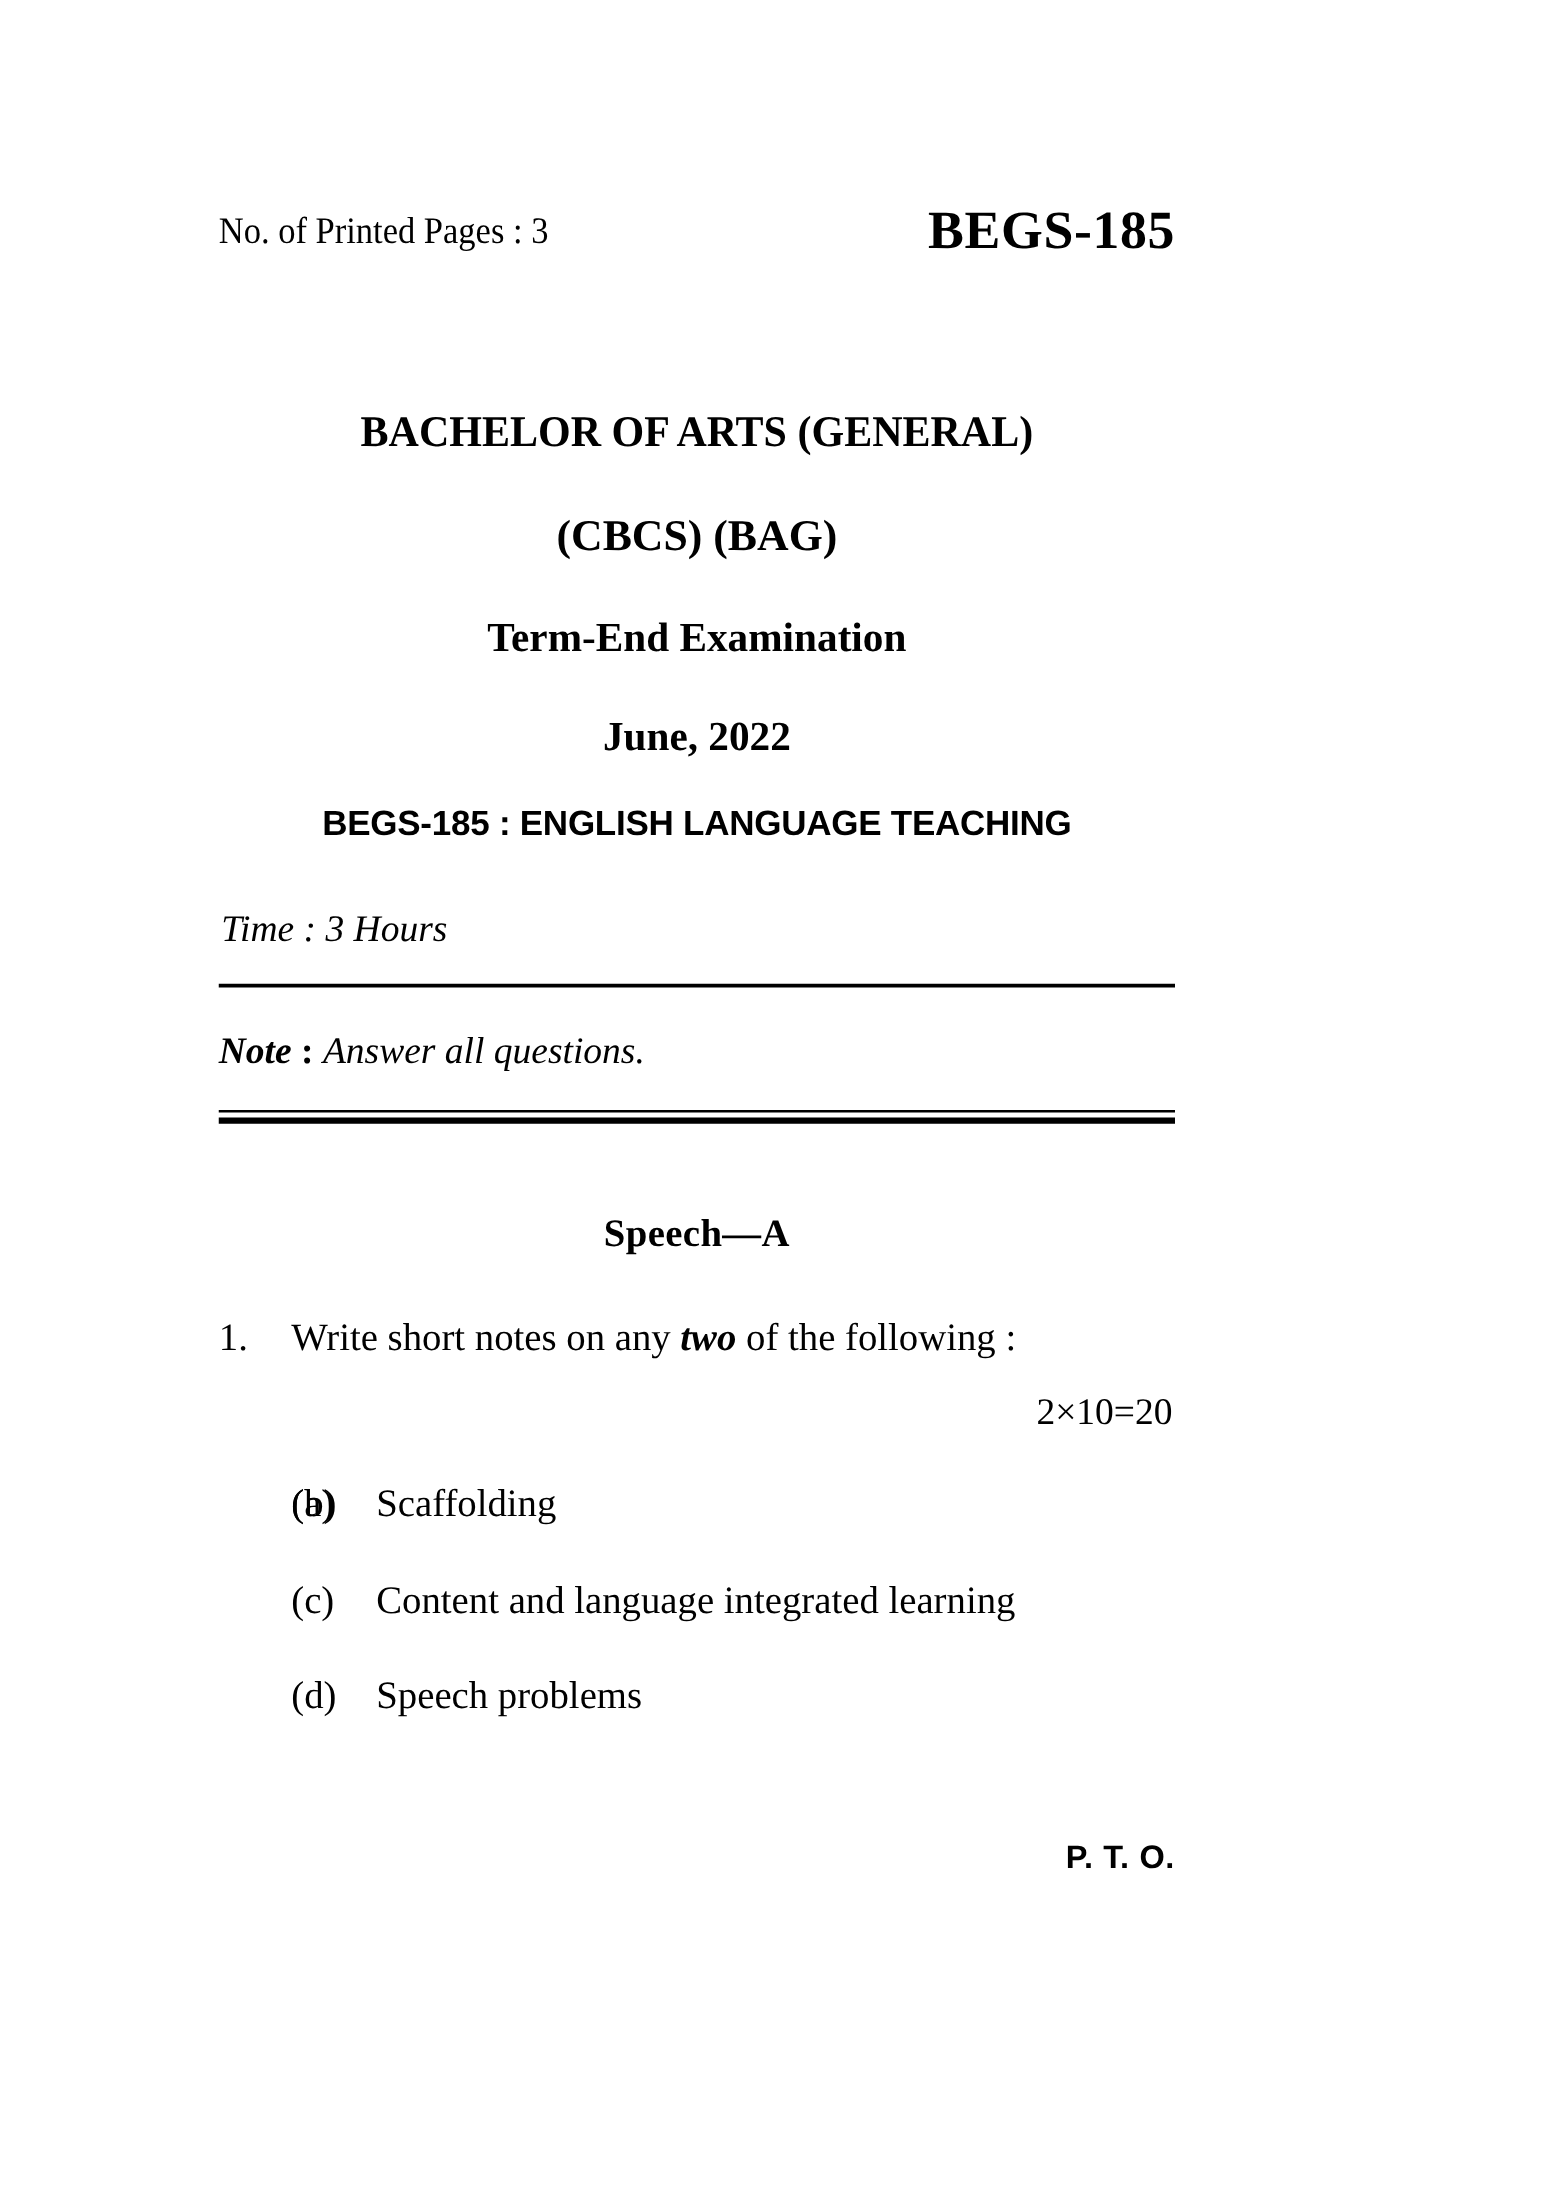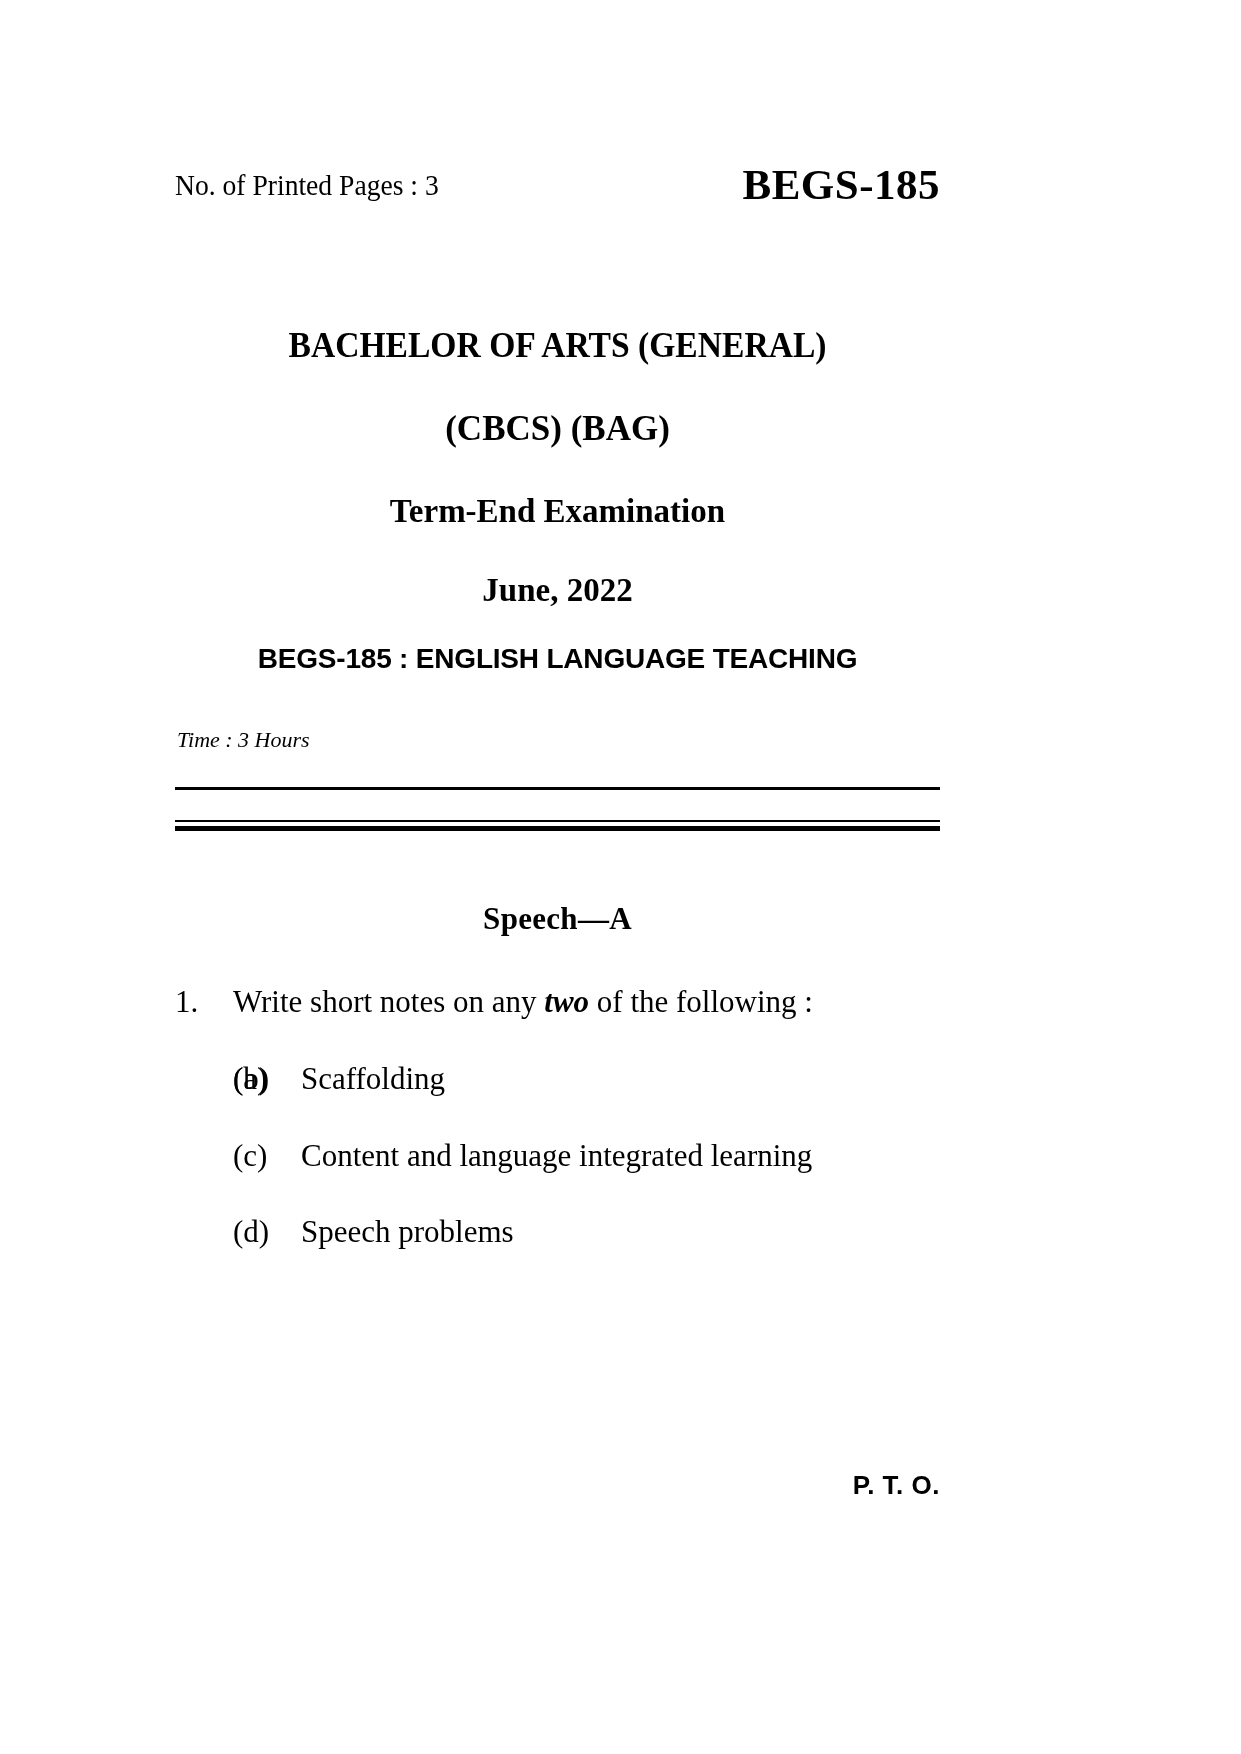--- a/index.html
+++ b/index.html
@@ -80,21 +80,21 @@
     letter-spacing: -0.2px;
     margin-bottom: 0;
   }
 
   
   .meta-row {
     position: relative;
     margin-top: 52px;
     height: 42px;
     font-style: italic;
-    font-size: 22px;
+    font-size: 30px;
   }
   .meta-time {
     position: absolute;
     left: 2px;
     top: 0;
     white-space: nowrap;
   }
   .meta-marks {
     position: absolute;
     right: 0;
@@ -229,36 +229,40 @@
       <div class="title-line t-session">June, 2022</div>
       <div class="t-course">BEGS-185 : ENGLISH LANGUAGE TEACHING</div>
     </div>
 
     <div class="meta-row">
       <div class="meta-time">Time : 3 Hours</div>
     </div>
 
     <div class="rule-single"></div>
 
+    <div class="note-row">
+      <span class="note-label">Note</span><span class="note-colon"> : </span><span class="note-text">Answer all questions.</span>
+    </div>
 
     <div class="rule-double">
       <div class="thin"></div>
       <div class="gap"></div>
       <div class="thick"></div>
     </div>
 
     <div class="section-heading">Speech—A</div>
 
     <div class="question">
       <span class="q-number">1.</span>
       <div class="q-text">
         <span>Write short notes on any </span><span class="q-emph">two</span><span> of the following :</span>
       </div>
     </div>
 
+    <div class="marks-line">2×10=20</div>
 
     <div class="sub-list">
 
       <div class="sub-item">
         <span class="sub-label">(a)</span>
       </div>
 
       <div class="sub-item">
         <span class="sub-label">(b)</span>
         <span class="sub-text">Scaffolding</span>

